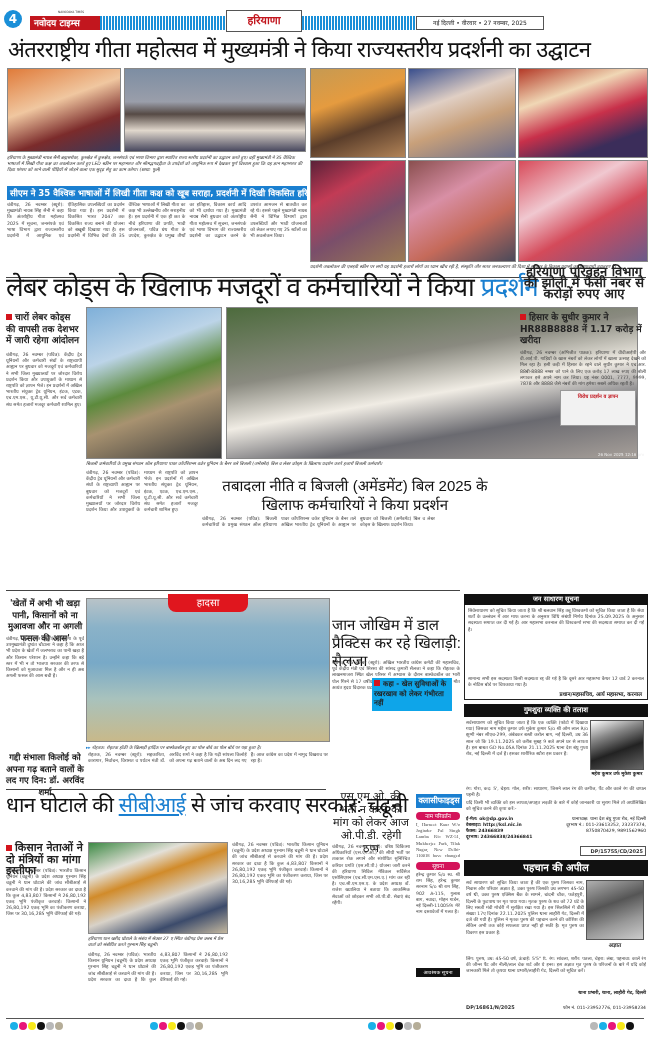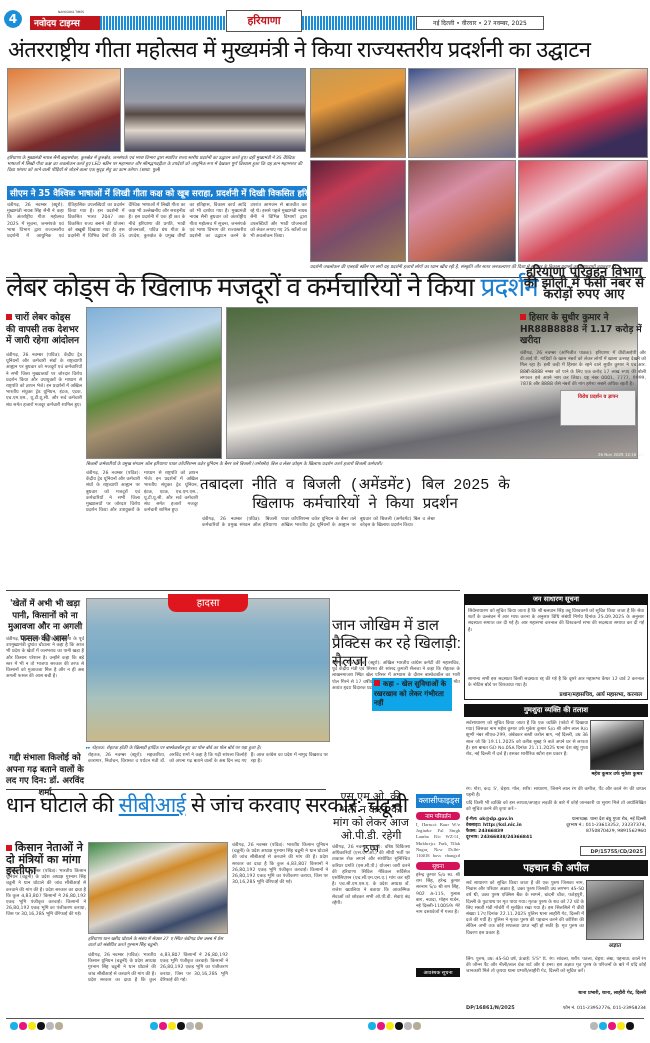--- a/index.html
+++ b/index.html
@@ -32,33 +32,33 @@
   .headline-2 { left: 6px; top: 271px; width: 505px; font-size: 26px; line-height: 32px; color: #111; font-family: "Liberation Sans", sans-serif; letter-spacing: -0.8px; white-space: nowrap; }
   .headline-2 .blue { color: #1a7fd0; }
   .side-h { left: 520px; top: 266px; width: 128px; font-size: 13px; line-height: 11px; text-align: center; color: #222; font-weight: bold; }
   .sub-h { font-size: 9px; line-height: 11.5px; color: #222; font-weight: bold; }
   .sq { display: inline-block; width: 6px; height: 6px; background: #d4141c; margin-right: 3px; }
   .ph7 { left: 86px; top: 307px; width: 136px; height: 152px; background: linear-gradient(160deg,#7fb0d9 0%,#bcd4e8 30%,#5c8a3c 50%,#a89270 65%,#3a3a3a 100%); }
   .ph8 { left: 226px; top: 307px; width: 412px; height: 152px; background: linear-gradient(170deg,#4d6b3d 0%,#8a8a80 35%,#f0ece4 55%,#6a6a70 75%,#a7a09a 100%); }
   .banner-in { left: 560px; top: 390px; width: 76px; height: 36px; background: #f2f2f2; border: 1px solid #999; }
   .banner-in span { display:block; color:#c2161e; font-size:5px; font-weight:bold; text-align:center; line-height: 10px;}
   .cap3 { left: 86px; top: 461px; width: 412px; font-size: 4.5px; line-height: 6px; font-style: italic; color: #333; }
-  .headline-3 { left: 200px; top: 424px; width: 310px; font-size: 15px; line-height: 19px; color: #111; text-align: center; font-family: Liberation Mono, monospace; }
+  .headline-3 { left: 200px; top: 424px; width: 310px; font-size: 15px; line-height: 19px; color: #111; text-align: center; font-family: Liberation Sans, sans-serif; }
   
   .haadsa-ph { left: 86px; top: 598px; width: 244px; height: 144px; background: linear-gradient(180deg,#b8c3c8 0%,#8ab2c8 20%,#78a9c7 45%,#a8c2bd 70%,#c8b98a 100%); border: 1px solid #888; }
   .haadsa-tag { left: 168px; top: 594px; width: 80px; height: 18px; background: #e0161e; color: #fff; font-size: 10px; line-height: 18px; text-align: center; border-radius: 0 0 8px 8px; }
   .cap4 { left: 86px; top: 745px; width: 244px; font-size: 4.5px; line-height: 6px; font-style: italic; color:#333; }
   .headline-4 { left: 6px; top: 792px; width: 320px; font-size: 21px; line-height: 26px; color: #111; font-family: "Liberation Sans", sans-serif; white-space: nowrap; letter-spacing:-0.5px; }
   .headline-4 .blue { color: #1a7fd0; text-decoration: underline; }
   .ph9 { left: 88px; top: 842px; width: 140px; height: 92px; background: linear-gradient(160deg,#3d8a45 0%,#e3e0d8 25%,#d18b2a 40%,#d8d2c8 60%,#3c4b6b 80%,#c4b89f 100%); border:1px solid #888;}
   .cap5 { left: 88px; top: 936px; width: 140px; font-size: 4.5px; line-height: 6px; font-style: italic; color:#333; }
   .headline-5 { left: 332px; top: 616px; width: 130px; font-size: 15px; line-height: 18px; color:#111; font-family: "Liberation Sans", sans-serif; }
   .pullq { left: 372px; top: 678px; width: 80px; font-size: 7px; line-height: 9.5px; color: #222; font-weight: bold; }
   .headline-6 { left: 332px; top: 790px; width: 130px; font-size: 11px; line-height: 13px; color:#111; font-family:"Liberation Sans", sans-serif; text-align:center; }
-  .cls-head { left: 416px; top: 794px; width: 44px; height: 14px; background: #1a7fd0; color:#fff; font-size: 8px; line-height: 14px; text-align:center; font-weight:normal; }
+  .cls-head { left: 416px; top: 794px; width: 44px; height: 14px; background: #1a7fd0; color:#fff; font-size: 8px; line-height: 14px; text-align:center; font-weight:bold; }
   .pill { background:#d4145a; color:#fff; font-size:5.5px; text-align:center; line-height:8px; border-radius:4px; }
   .notice-box { left: 464px; top: 594px; width: 184px; height: 145px; border: 1px solid #222; }
   .notice-title { left: 464px; top: 594px; width: 184px; height: 11px; background:#111; color:#fff; font-size: 6.5px; line-height: 11px; text-align:center; font-weight:bold; }
   .notice-sign { left: 470px; top: 690px; width: 172px; font-size: 5.5px; text-align:right; font-weight:bold; color:#222; }
   .missing-title { left: 464px; top: 704px; width: 184px; height: 13px; background:#111; color:#fff; font-size: 7px; line-height: 13px; text-align:center; font-weight:bold; }
   .missing-photo { left: 590px; top: 720px; width: 54px; height: 50px; background: linear-gradient(160deg,#fff 0%,#888 30%,#222 60%,#666 100%); border:1px solid #555; }
   .missing-name { left: 590px; top: 771px; width: 54px; font-size: 4.8px; text-align:center; font-weight:bold; line-height:6px; }
   .dp { font-size: 5px; font-weight: bold; color:#333; }
   .appeal-title { left: 464px; top: 860px; width: 184px; height: 16px; background:#111; color:#fff; font-size: 10px; line-height: 16px; text-align:center; font-weight:bold; }
   .appeal-photo { left: 586px; top: 880px; width: 58px; height: 60px; background: linear-gradient(160deg,#b0b0b0,#555 40%,#999 70%,#ccc); border:1px solid #555; }

